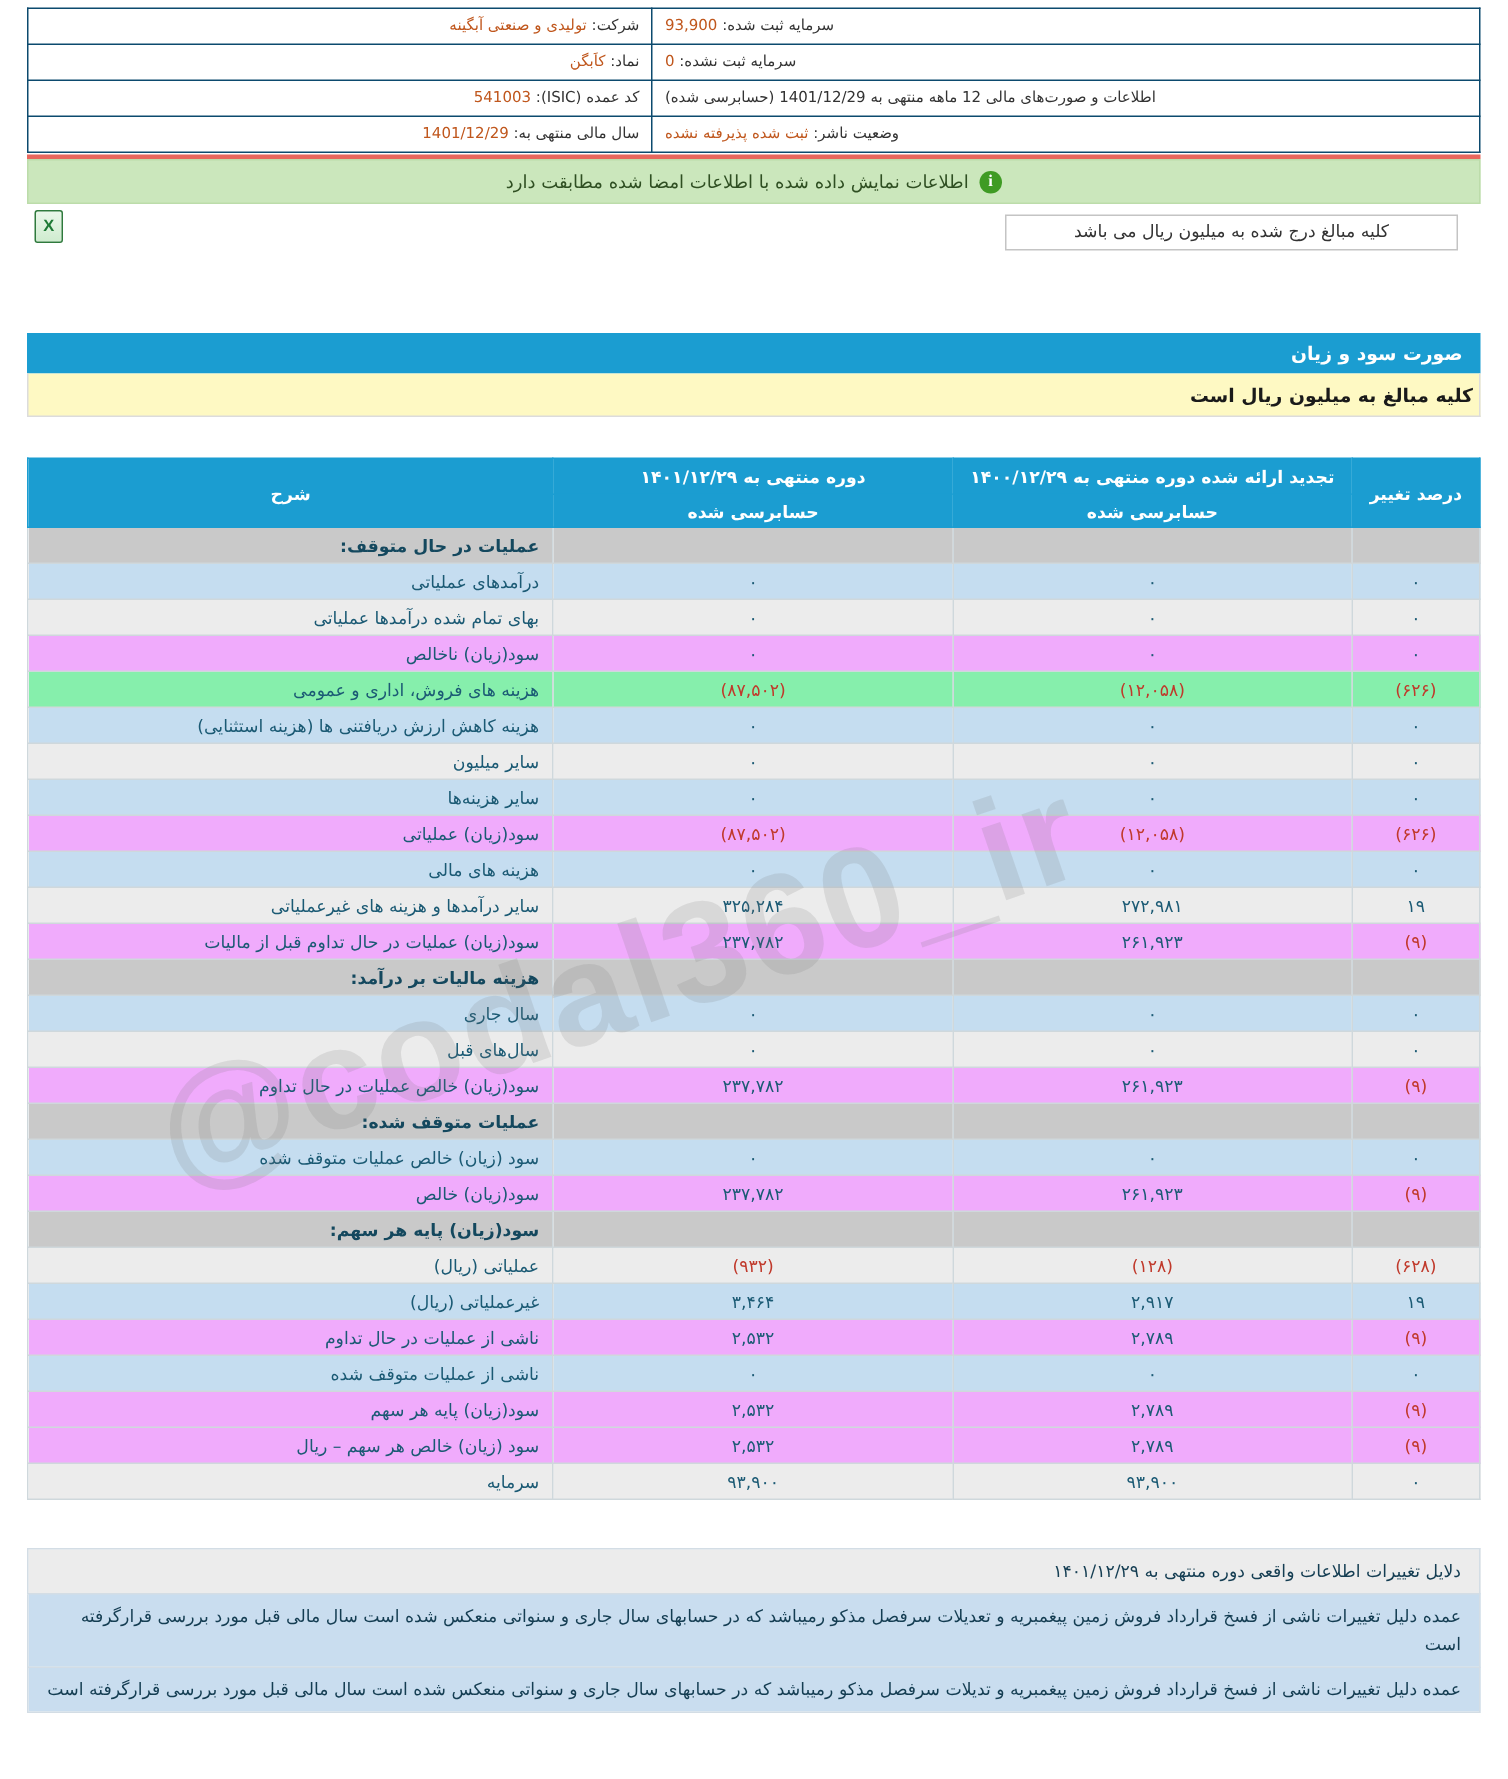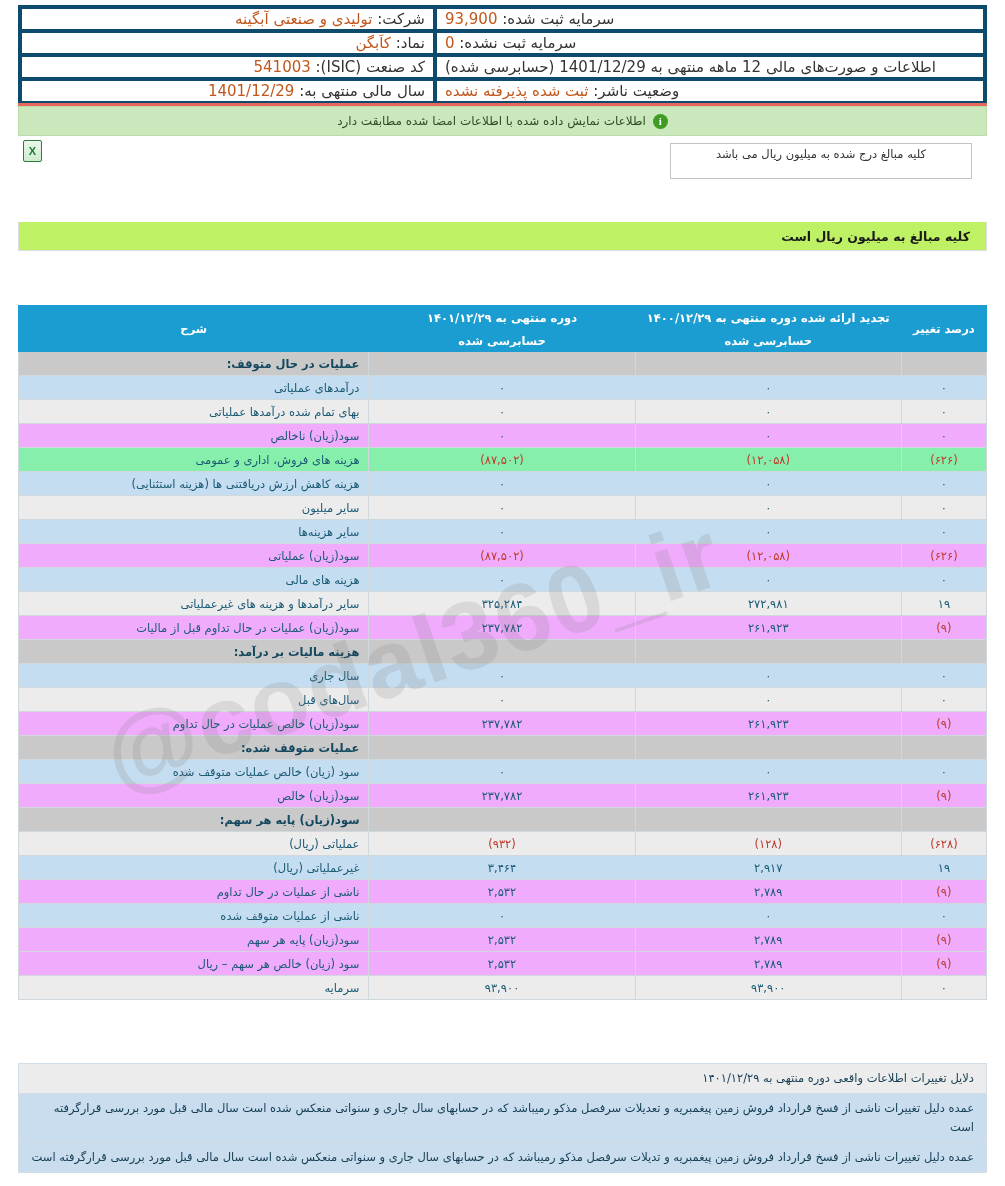--- a/index.html
+++ b/index.html
@@ -21,24 +21,24 @@
     position: absolute;
     top: 5px; right: 18px;
     width: 969px;
   }
   table.info {
     width: 100%;
     border-collapse: collapse;
     table-layout: fixed;
   }
   table.info td {
-    border: 4px solid #0c4a6e;
+    border: 1px solid #0c4a6e;
     height: 24px;
     padding: 0 8px;
-    font-size: 15px;
+    font-size: 10px;
     color: #333333;
     vertical-align: middle;
     background: #ffffff;
     white-space: nowrap;
     overflow: hidden;
   }
   td.info-right { width: 43%; text-align: right; }
   td.info-mid   { width: 57%; text-align: left; }
   .lbl { color: #333333; }
   .val-orange { color: #c0571d; }
@@ -77,21 +77,21 @@
     line-height: 15px;
     text-align: center;
     font-family: "Liberation Serif", serif;
     flex: 0 0 auto;
   }
 
   
   .unit-note {
     position: absolute;
     top: 143px; right: 33px;
-    width: 302px; height: 36px;
+    width: 302px; height: 24px;
     border: 1px solid #c4c4c4;
     background: #ffffff;
     font-size: 11.5px;
     color: #333333;
     line-height: 20px;
     text-align: center;
   }
   .excel-icon {
     position: absolute;
     top: 140px; left: 23px;
@@ -122,26 +122,26 @@
     background: #1b9dd1;
     color: #ffffff;
     font-size: 12.5px;
     font-weight: bold;
     height: 27px;
     line-height: 27px;
     padding: 0 12px;
     text-align: right;
   }
   .section-sub {
-    background: #bef264;
+    background: #fef9c3;
     border: 1px solid #dcdcdc;
     border-top: none;
     height: 29px;
     line-height: 29px;
-    padding: 0 16px;
+    padding: 0 4px;
     font-size: 12.5px;
     font-weight: bold;
     color: #1a1a1a;
     text-align: right;
   }
 
   
   .main-wrap {
     position: absolute;
     top: 305px; right: 18px;
@@ -200,21 +200,20 @@
   tr.r-blue td   { background: #c5ddf0; }
   tr.r-gray td   { background: #ececec; }
   tr.r-white td  { background: #86efac; }
   tr.r-yellow td { background: #f0abfc; }
 
   
   .foot-wrap {
     position: absolute;
     top: 1032px; right: 18px;
     width: 969px;
-    margin-top: 31px;
   }
   table.foot {
     width: 100%;
     border-collapse: collapse;
     table-layout: fixed;
   }
   table.foot td {
     border: 1px solid #d3dde5;
     font-size: 11.5px;
     color: #143d52;
@@ -256,41 +255,42 @@
         <tr>
           <td class="info-mid"><span class="lbl">سرمایه ثبت شده:</span> <span class="val-orange ltr-num">93,900</span></td>
           <td class="info-right"><span class="lbl">شرکت:</span> <span class="val-orange-b">تولیدی و صنعتی آبگینه</span></td>
         </tr>
         <tr>
           <td class="info-mid"><span class="lbl">سرمایه ثبت نشده:</span> <span class="val-orange ltr-num">0</span></td>
           <td class="info-right"><span class="lbl">نماد:</span> <span class="val-orange-b">کاَبگن</span></td>
         </tr>
         <tr>
           <td class="info-mid"><span class="lbl">اطلاعات و صورت‌های مالی  12 ماهه منتهی به 1401/12/29 (حسابرسی شده)</span></td>
-          <td class="info-right"><span class="lbl">کد صنعت (ISIC):</span> <span class="val-orange-b">541003</span></td>
+          <td class="info-right"><span class="lbl">کد عمده (ISIC):</span> <span class="val-orange-b">541003</span></td>
         </tr>
         <tr>
           <td class="info-mid"><span class="lbl">وضعیت ناشر:</span> <span class="val-orange ltr-num">ثبت شده پذیرفته نشده</span></td>
           <td class="info-right"><span class="lbl">سال مالی منتهی به:</span> <span class="val-orange-b">1401/12/29</span></td>
         </tr>
       </tbody>
   </table>
 </div>
 
 <div class="red-rule"></div>
 
 <div class="notice">
   <span class="info-icon">i</span>
   <span>اطلاعات نمایش داده شده با اطلاعات امضا شده مطابقت دارد</span>
 </div>
 
 <div class="unit-note">کلیه مبالغ درج شده به میلیون ریال می باشد</div>
 <div class="excel-icon"></div>
 
 <div class="section-wrap">
+  <div class="section-bar">صورت سود و زیان</div>
   <div class="section-sub">کلیه مبالغ به میلیون ریال است</div>
 </div>
 
 <div class="main-wrap">
   <table class="fin">
     <thead>
       <tr>
         <th class="col-pct" rowspan="2">درصد تغییر</th>
         <th class="col-prev">تجدید ارائه شده دوره منتهی به ۱۴۰۰/۱۲/۲۹</th>
         <th class="col-cur">دوره منتهی به ۱۴۰۱/۱۲/۲۹</th>

